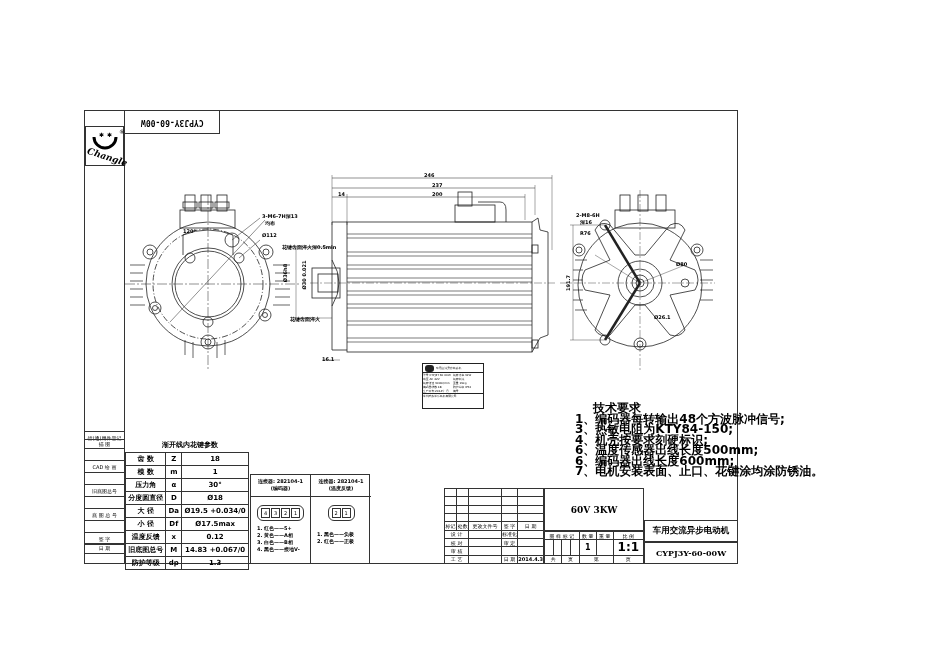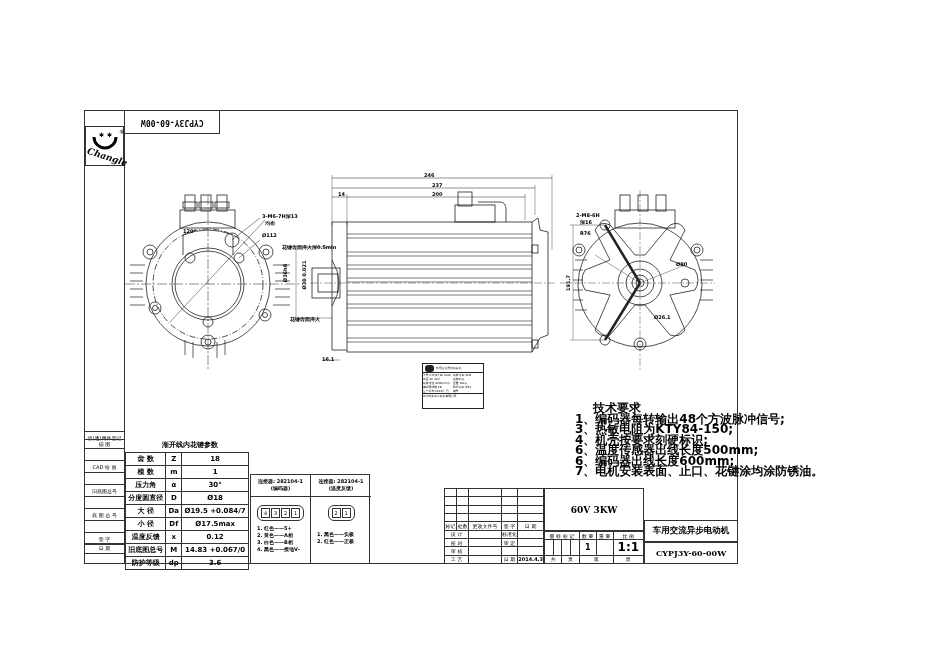--- a/index.html
+++ b/index.html
@@ -79,41 +79,41 @@
         <td>30°</td>
       </tr>
   <tr>
         <td>分度圆直径</td>
         <td>D</td>
         <td>Ø18</td>
       </tr>
   <tr>
         <td>大 径</td>
         <td>Da</td>
-        <td>Ø19.5 +0.084/7</td>
+        <td>Ø19.5 +0.034/0</td>
       </tr>
   <tr>
         <td>小 径</td>
         <td>Df</td>
         <td>Ø17.5max</td>
       </tr>
   <tr>
         <td>温度反馈</td>
         <td>x</td>
         <td>0.12</td>
       </tr>
   <tr>
         <td>旧底图总号</td>
         <td>M</td>
         <td>14.83 +0.067/0</td>
       </tr>
   <tr>
         <td>防护等级</td>
         <td>dp</td>
-        <td>3.6</td>
+        <td>1.3</td>
       </tr>
 </tbody>
   </table>
 
 <div class="conn">
   <div class="col" style="left:0;border-right:1px solid #333;">
     <div class="hdr">
         <div>连接器: 282104-1</div>
         <div>(编码器)</div>
       </div>

